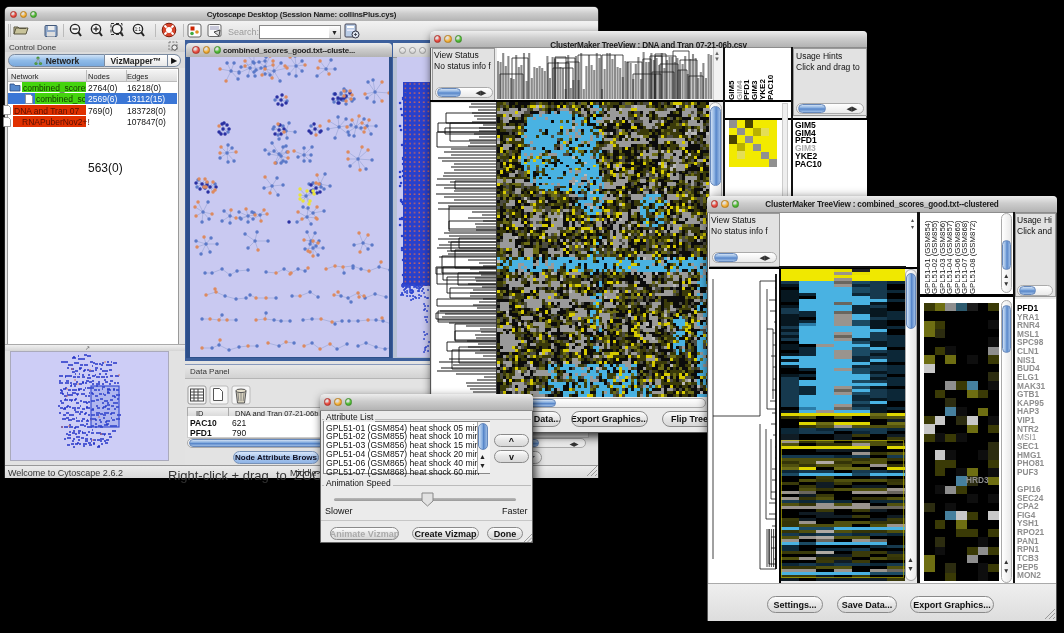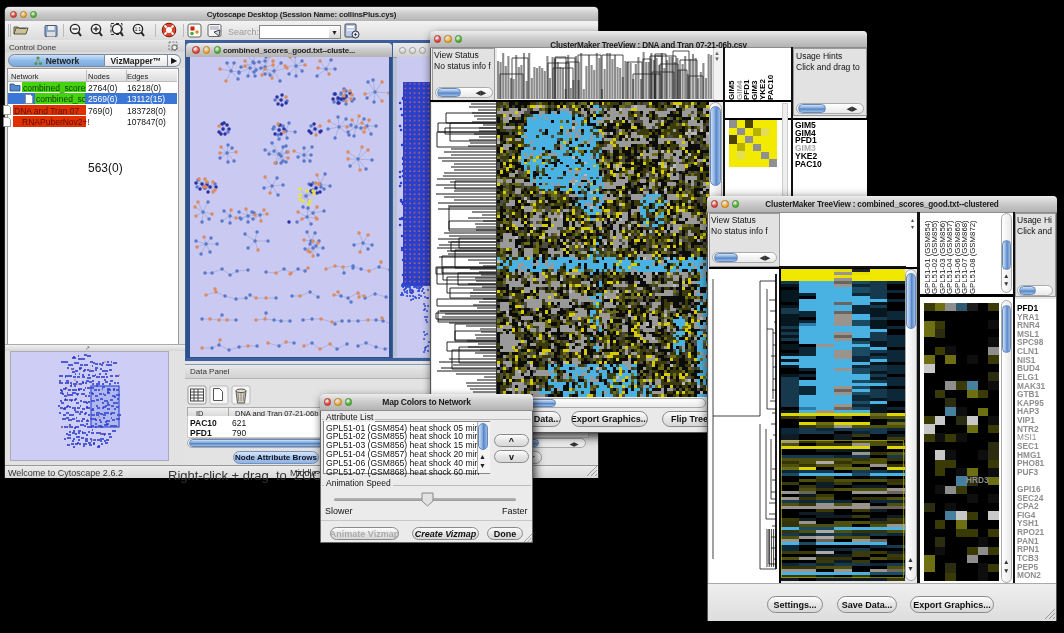--- a/index.html
+++ b/index.html
@@ -383,21 +383,20 @@
     <div style="position:absolute;left:910px;top:596px;width:84px;height:17px;background:linear-gradient(#fdfdfd,#e6e6e6 48%,#d8d8d8);border:1px solid #8a8a8a;border-radius:8.5px;box-sizing:border-box;display:flex;align-items:center;justify-content:center;font-size:9px;font-weight:bold;color:#111;white-space:nowrap;overflow:hidden;">Export Graphics...</div>
     <svg style="position:absolute;left:1044px;top:608px" width="12" height="12">
       <path d="M11 1L1 11M11 5L5 11M11 9l-2 2" stroke="#999" stroke-width="1"></path>
     </svg>
     <div style="position:absolute;left:781px;top:440px;width:123px;height:138px;border:1px solid rgba(205,196,0,.6);box-sizing:border-box;"></div>
     <div style="position:absolute;left:320px;top:394px;width:213px;height:149px;background:#ebebeb;border:1px solid #666;box-sizing:border-box;border-radius:4px 4px 0 0;box-shadow:2px 4px 10px #000c;"></div>
     <div style="position:absolute;left:320px;top:394px;width:213px;height:16px;background:linear-gradient(#ededed,#cdcdcd 45%,#b3b3b3);border-bottom:1px solid #8d8d8d;border-radius:4px 4px 0 0;"></div>
     <div style="position:absolute;left:324.0px;top:398.4px;width:7.2px;height:7.2px;border-radius:50%;background:radial-gradient(circle at 35% 30%,#fff5 18%,#ee5045 55%,#b2322a);border:.5px solid #b2322a;box-sizing:border-box;"></div>
     <div style="position:absolute;left:334.4px;top:398.4px;width:7.2px;height:7.2px;border-radius:50%;background:radial-gradient(circle at 35% 30%,#fff5 18%,#f8b43b 55%,#b97f1e);border:.5px solid #b97f1e;box-sizing:border-box;"></div>
     <div style="position:absolute;left:344.8px;top:398.4px;width:7.2px;height:7.2px;border-radius:50%;background:radial-gradient(circle at 35% 30%,#fff5 18%,#54c138 55%,#3d8f28);border:.5px solid #3d8f28;box-sizing:border-box;"></div>
-    <div style="position:absolute;left:320px;top:394px;width:213px;height:16px;display:flex;align-items:center;justify-content:center;font-size:8.5px;font-weight:bold;letter-spacing:-.2px;color:#1a1a1a;white-space:nowrap;overflow:hidden;">Map Colors to Network</div>
     <div style="position:absolute;left:324px;top:411.5px;font-size:8.5px;color:#111;background:#ebebeb;padding:0 2px;z-index:3;">Attribute List</div>
     <div style="position:absolute;left:322px;top:419px;width:209px;height:59px;border-top:1px solid #bbb;"></div>
     <div style="position:absolute;left:323px;top:421px;width:167px;height:53px;background:#fff;border:1px solid #888;box-sizing:border-box;"></div>
     <div style="position:absolute;left:326px;top:422.5px;font-size:8.6px;color:#111;white-space:nowrap;">GPL51-01 (GSM854) heat shock 05 min</div>
     <div style="position:absolute;left:326px;top:431.3px;font-size:8.6px;color:#111;white-space:nowrap;">GPL51-02 (GSM855) heat shock 10 min</div>
     <div style="position:absolute;left:326px;top:440.1px;font-size:8.6px;color:#111;white-space:nowrap;">GPL51-03 (GSM856) heat shock 15 min</div>
     <div style="position:absolute;left:326px;top:448.9px;font-size:8.6px;color:#111;white-space:nowrap;">GPL51-04 (GSM857) heat shock 20 min</div>
     <div style="position:absolute;left:326px;top:457.7px;font-size:8.6px;color:#111;white-space:nowrap;">GPL51-06 (GSM865) heat shock 40 min</div>
     <div style="position:absolute;left:326px;top:466.5px;font-size:8.6px;color:#111;white-space:nowrap;">GPL51-07 (GSM868) heat shock 60 min</div>
     <div style="position:absolute;left:477px;top:422px;width:12px;height:51px;background:#f4f4f4;border-left:1px solid #aaa;"></div>
@@ -408,17 +407,17 @@
     <div style="position:absolute;left:324px;top:477.5px;font-size:8.5px;color:#111;background:#ebebeb;padding:0 2px;z-index:3;">Animation Speed</div>
     <div style="position:absolute;left:322px;top:485px;width:209px;height:35px;border-top:1px solid #bbb;"></div>
     <div style="position:absolute;left:334px;top:498px;width:182px;height:3px;background:linear-gradient(#b8b8b8,#999);border-radius:2px;"></div>
     <svg style="position:absolute;left:420px;top:491px" width="15" height="16">
       <path d="M2 2h11v8l-5.5 5L2 10z" fill="#e2e2e2" stroke="#888"></path>
     </svg>
     <div style="position:absolute;left:325px;top:505.5px;font-size:9px;color:#111;">Slower</div>
     <div style="position:absolute;left:502px;top:505.5px;font-size:9px;color:#111;">Faster</div>
     <div style="position:absolute;left:321px;top:520px;width:211px;height:1px;background:#c6c6c6;"></div>
     <div style="position:absolute;left:330px;top:527px;width:69px;height:13px;background:linear-gradient(#fdfdfd,#e6e6e6 48%,#d8d8d8);border:1px solid #8a8a8a;border-radius:6.5px;box-sizing:border-box;display:flex;align-items:center;justify-content:center;font-size:9px;font-weight:bold;color:#aaa;white-space:nowrap;overflow:hidden;">Animate Vizmap</div>
-    <div style="position:absolute;left:412px;top:527px;width:67px;height:13px;background:linear-gradient(#fdfdfd,#e6e6e6 48%,#d8d8d8);border:1px solid #8a8a8a;border-radius:6.5px;box-sizing:border-box;display:flex;align-items:center;justify-content:center;font-size:9px;font-weight:bold;color:#111;white-space:nowrap;overflow:hidden;font-style:italic;">Create Vizmap</div>
+    <div style="position:absolute;left:412px;top:527px;width:67px;height:13px;background:linear-gradient(#fdfdfd,#e6e6e6 48%,#d8d8d8);border:1px solid #8a8a8a;border-radius:6.5px;box-sizing:border-box;display:flex;align-items:center;justify-content:center;font-size:9px;font-weight:bold;color:#111;white-space:nowrap;overflow:hidden;">Create Vizmap</div>
     <div style="position:absolute;left:487px;top:527px;width:36px;height:13px;background:linear-gradient(#fdfdfd,#e6e6e6 48%,#d8d8d8);border:1px solid #8a8a8a;border-radius:6.5px;box-sizing:border-box;display:flex;align-items:center;justify-content:center;font-size:9px;font-weight:bold;color:#111;white-space:nowrap;overflow:hidden;">Done</div>
     <svg style="position:absolute;left:523px;top:533px" width="10" height="10">
       <path d="M9 1L1 9M9 4.5L4.5 9M9 8L8 9" stroke="#999" stroke-width="1"></path>
     </svg>
   </div>
 </body></html>

